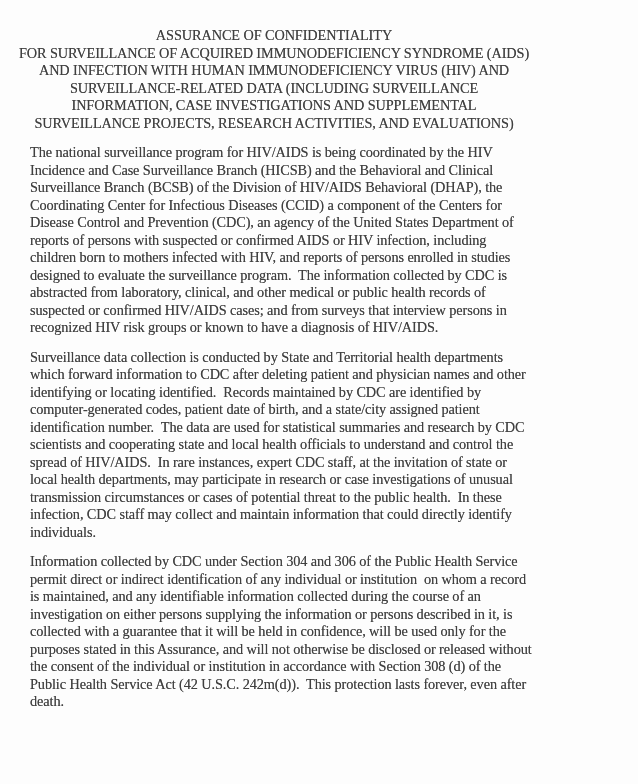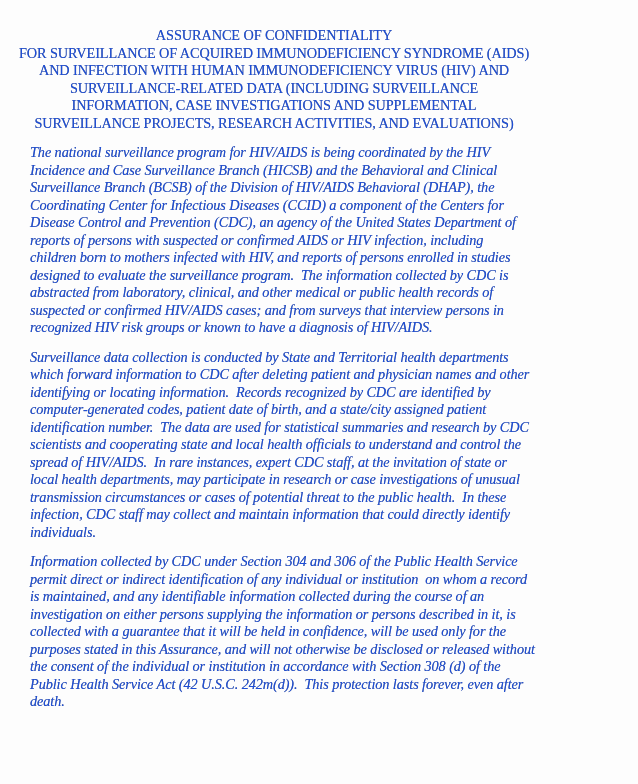--- a/index.html
+++ b/index.html
@@ -8,35 +8,34 @@
     height: 784px;
     background: #fdfdfd;
     overflow: hidden;
   }
   .page {
     position: relative;
     width: 638px;
     height: 784px;
     box-sizing: border-box;
     font-family: "Liberation Serif", "DejaVu Serif", serif;
-    color: #1d4ed8;
+    color: #404040;
     font-size: 14.3px;
     letter-spacing: -0.1px;
     
     text-shadow: 0 0 0.6px rgba(25,25,25,0.55);
   }
   .doc-title {
     padding-top: 27px;
     margin: 0 90px 12px 0; 
     text-align: center;
   }
   .doc-body {
     margin-left: 30px;
     margin-right: 20px;
-    font-style: italic;
   }
   .paragraph {
     margin: 0 0 12px 0;
   }
   .title-line,
   .text-line {
     line-height: 17.5px;
     white-space: pre; 
   }
 </style>
@@ -62,21 +61,21 @@
         <div class="text-line">reports of persons with suspected or confirmed AIDS or HIV infection, including</div>
         <div class="text-line">children born to mothers infected with HIV, and reports of persons enrolled in studies</div>
         <div class="text-line">designed to evaluate the surveillance program.  The information collected by CDC is</div>
         <div class="text-line">abstracted from laboratory, clinical, and other medical or public health records of</div>
         <div class="text-line">suspected or confirmed HIV/AIDS cases; and from surveys that interview persons in</div>
         <div class="text-line">recognized HIV risk groups or known to have a diagnosis of HIV/AIDS.</div>
       </div>
       <div class="paragraph">
         <div class="text-line">Surveillance data collection is conducted by State and Territorial health departments</div>
         <div class="text-line">which forward information to CDC after deleting patient and physician names and other</div>
-        <div class="text-line">identifying or locating information.  Records recognized by CDC are identified by</div>
+        <div class="text-line">identifying or locating identified.  Records maintained by CDC are identified by</div>
         <div class="text-line">computer-generated codes, patient date of birth, and a state/city assigned patient</div>
         <div class="text-line">identification number.  The data are used for statistical summaries and research by CDC</div>
         <div class="text-line">scientists and cooperating state and local health officials to understand and control the</div>
         <div class="text-line">spread of HIV/AIDS.  In rare instances, expert CDC staff, at the invitation of state or</div>
         <div class="text-line">local health departments, may participate in research or case investigations of unusual</div>
         <div class="text-line">transmission circumstances or cases of potential threat to the public health.  In these</div>
         <div class="text-line">infection, CDC staff may collect and maintain information that could directly identify</div>
         <div class="text-line">individuals.</div>
       </div>
       <div class="paragraph">

